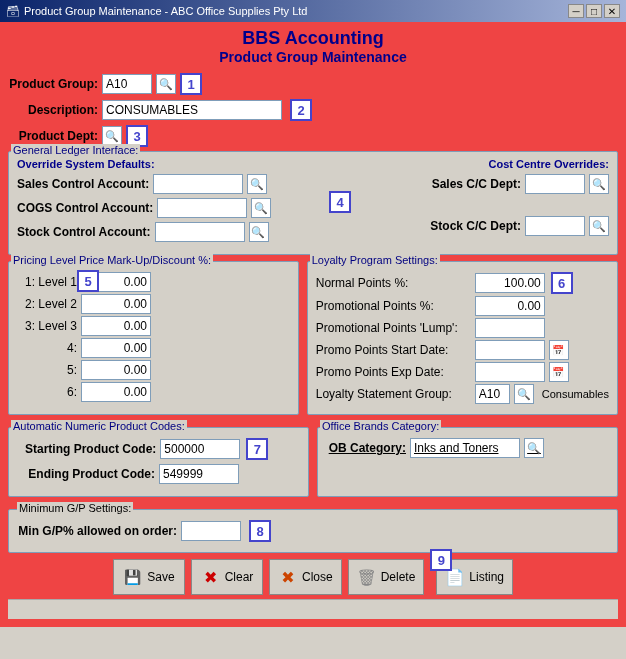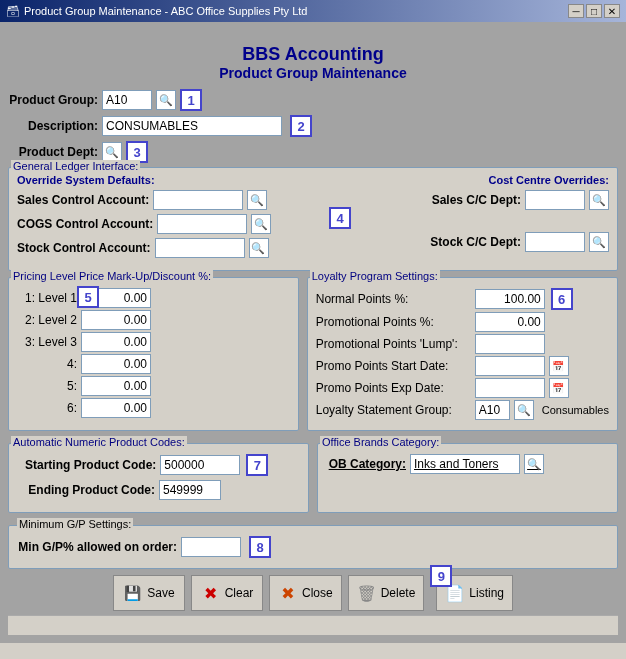--- a/index.html
+++ b/index.html
@@ -26,22 +26,22 @@
     .title-btn {
       background: #d4d0c8;
       border: 1px solid #888;
       width: 16px; height: 14px;
       font-size: 10px;
       cursor: pointer;
       display: flex; align-items: center; justify-content: center;
       color: #000;
     }
     .main-window {
-      background: #a3a3a3;
-      padding: 16px 8px 8px 8px;
+      background: #ef4444;
+      padding: 0 8px 8px 8px;
     }
     .app-title {
       text-align: center;
       color: #00008b;
       font-weight: bold;
       font-size: 18px;
       padding-top: 6px;
     }
     .app-subtitle {
       text-align: center;
@@ -368,21 +368,21 @@
       <div style="margin-top:4px;margin-left:8px;">
         <div class="form-row">
           <span class="label" style="min-width:130px;">Starting Product Code:</span>
           <input type="text" style="width: 80px;" value="500000">
           <div style="position:relative; display:inline-block; margin-left:2px;">
             <span style="background:white;border:2px solid #4444cc;color:#4444cc;font-weight:bold;font-size:13px;width:22px;height:22px;display:inline-flex;align-items:center;justify-content:center;">7</span>
           </div>
         </div>
         <div class="form-row">
           <span class="label" style="min-width:130px;">Ending Product Code:</span>
-          <input type="text" style="width: 62px;" value="549999">
+          <input type="text" style="width: 80px;" value="549999">
         </div>
       </div>
     </div>
     <div class="group-box ob-box">
       <span class="group-box-title">Office Brands Category:</span>
       <div style="margin-top:4px;">
         <div class="form-row">
           <span class="label" style="min-width:80px;">OB Category:</span>
           <input type="text" style="width: 110px;" value="Inks and Toners">
           <button class="search-btn">🔍</button>

